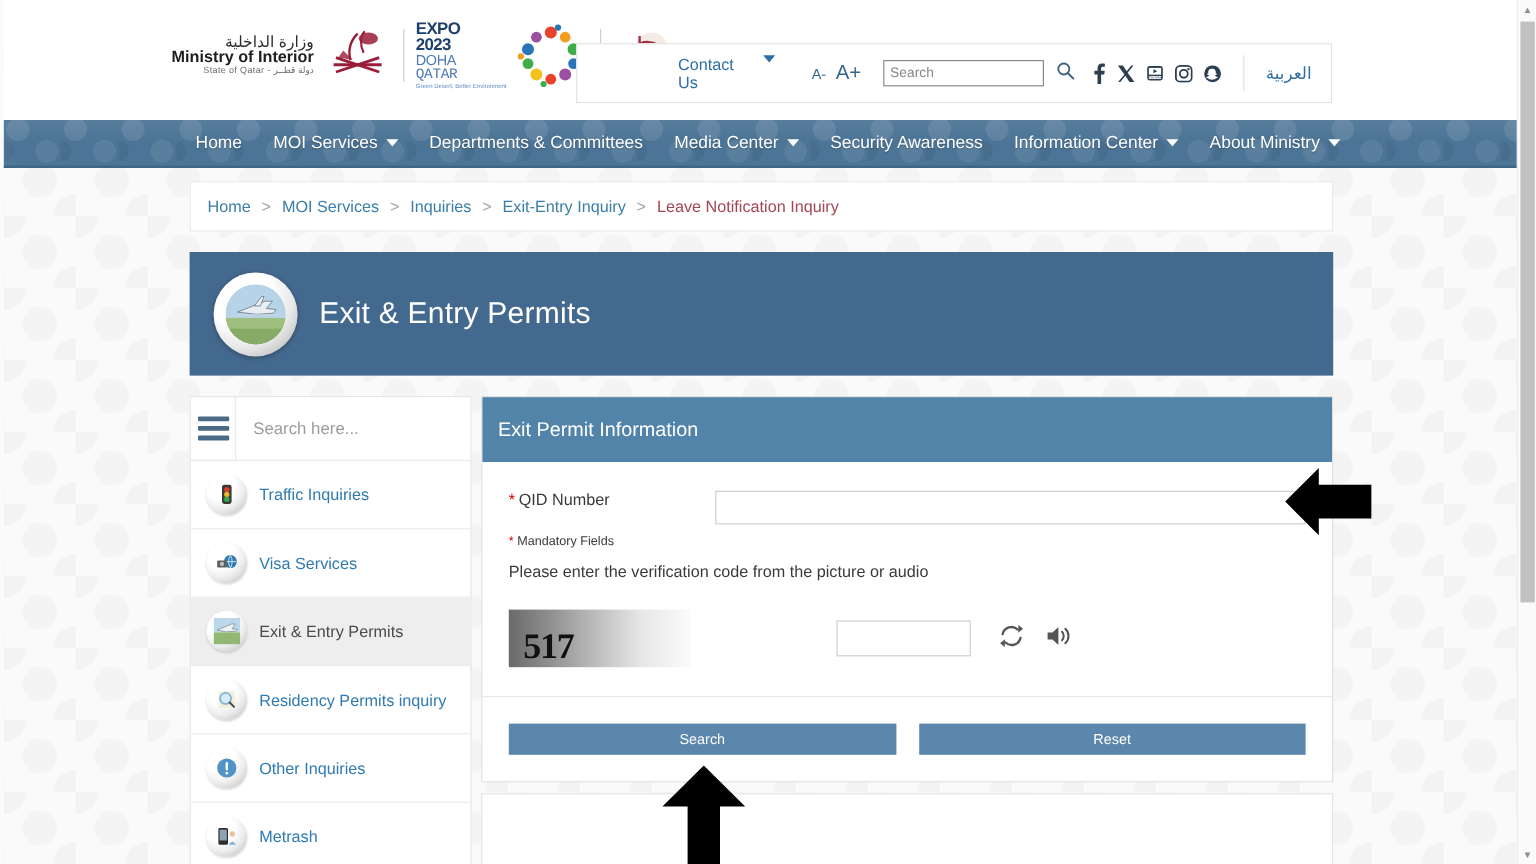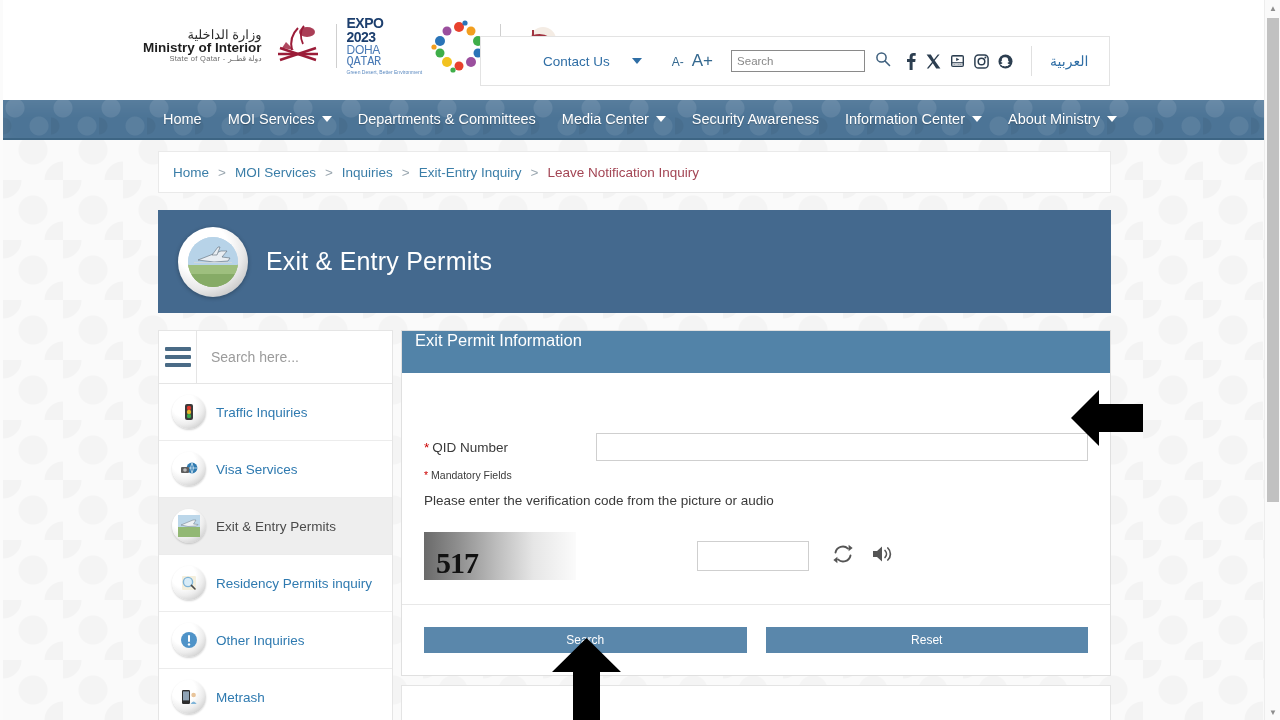--- a/index.html
+++ b/index.html
@@ -67,22 +67,22 @@
     position: absolute;
     left: 477px; top: 36px;
     width: 630px; height: 50px;
     background: #ffffff;
     border: 1px solid #e3e3e3;
     display: flex; align-items: center;
     padding: 0 16px;
   }
   .contact-us {
     color: #2f6ea5; font-size: 13.5px; cursor: pointer;
-    display: flex; align-items: center; gap: 22px;
-    margin-left: 46px;
+    display: flex; gap: 5px;
+    margin-left: 68px;
   }
   .caret-d {
     width: 0; height: 0;
     border-left: 5px solid transparent;
     border-right: 5px solid transparent;
     border-top: 6px solid #2f6ea5;
   }
   .font-sizer { display: flex; align-items: baseline; gap: 8px; margin-left: 30px; color:#34688f;}
   .fs-small { font-size: 12px; }
   .fs-large { font-size: 17px; }
@@ -225,27 +225,27 @@
   }
 
   
   .main-panel { flex: 1; }
   .form-card {
     background: #ffffff;
     border: 1px solid #e0e0e0;
   }
   .form-head {
     background: #5283a8;
-    height: 42px;
-    display: flex; align-items: flex-start;
+    height: 54px;
+    display: flex; align-items: center;
     padding-left: 13px;
     color: #ffffff; font-size: 16.5px;
   }
   .form-body { padding: 24px 22px 0 22px; }
-  .field-row { display: flex; align-items: center; margin-top: 36px; }
+  .field-row { display: flex; align-items: flex-start; }
   .field-label {
     width: 172px; font-size: 13.5px; color: #3a3a3a;
   }
   .req { color: #cc0000; margin-right: 3px; }
   .text-input {
     flex: 1; height: 28px;
     border: 1px solid #cfcfcf;
     background: #fff;
     font-size: 13px;
     padding: 0 6px;

